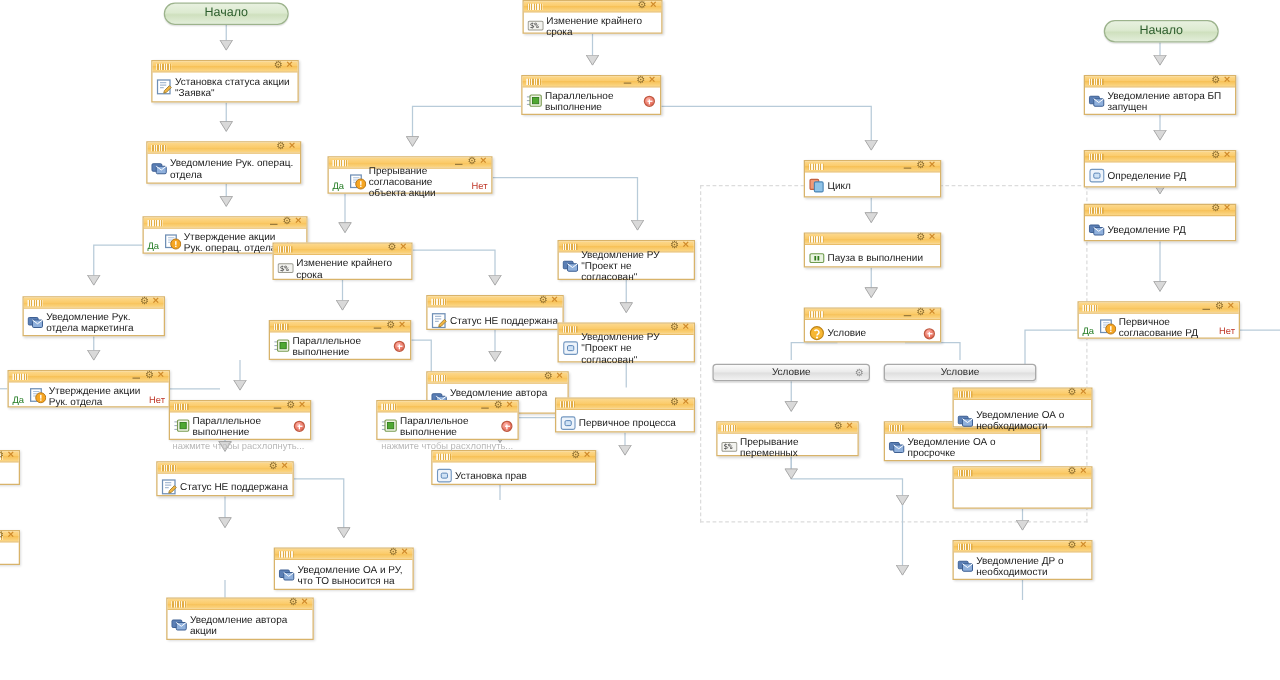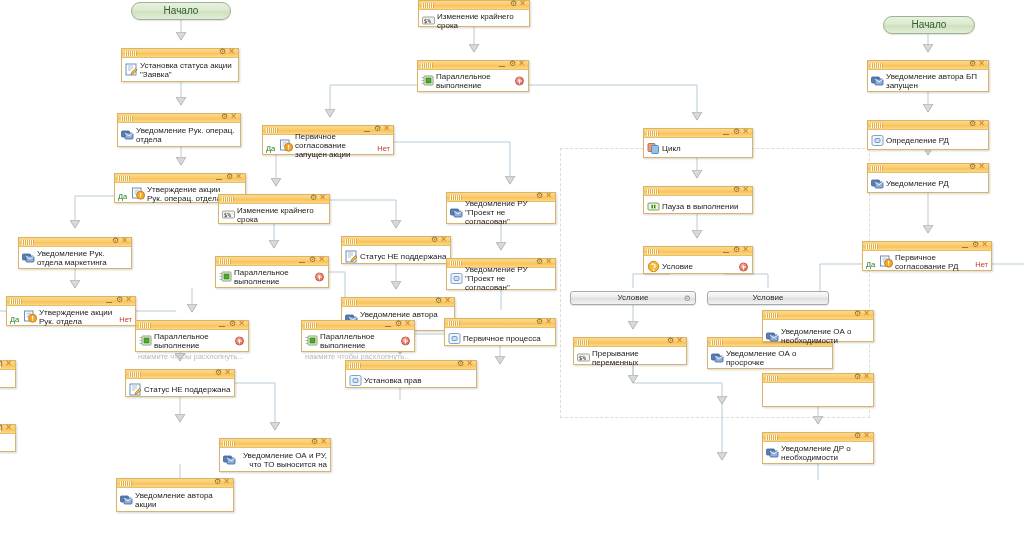--- a/index.html
+++ b/index.html
@@ -425,21 +425,21 @@
           <span class="ic">
             <svg width="13" height="13" viewBox="0 0 13 13">
               <rect x="1" y="1" width="10" height="11" fill="#fff" stroke="#6f8fb5" stroke-width="1"></rect>
               <path d="M3 3h5M3 5h5M3 7h3" stroke="#a9bcd4" stroke-width="1"></path>
               <path d="M6.5 9.5 L10.5 5.5 L12 7 L8 11 L6 11.5 Z" fill="#f2b542" stroke="#9a7a2e" stroke-width=".7"></path>
             </svg>
           </span>
           <span class="nlabel">Статус НЕ поддержана</span>
         </div>
       </div>
-      <div class="node" style="left: 116px; top: 430px; width: 118px; height: 34px; margin-top: 48px;">
+      <div class="node" style="left: 133px; top: 430px; width: 118px; height: 34px; margin-top: 48px;">
         <div class="hdr">
           <span class="grip"></span>
           <span class="hdrbtns">
             <span class="hb hb-gear"></span>
             <span class="hb hb-close"></span>
           </span>
         </div>
         <div class="body" style="height: 24px;">
           <span class="ic">
             <svg width="13" height="13" viewBox="0 0 13 13">
@@ -452,21 +452,21 @@
         </div>
       </div>
       <div class="node" style="left: 219px; top: 438px; width: 112px; height: 34px;">
         <div class="hdr">
           <span class="grip"></span>
           <span class="hdrbtns">
             <span class="hb hb-gear"></span>
             <span class="hb hb-close"></span>
           </span>
         </div>
-        <div class="body" style="height: 24px; text-align: right;">
+        <div class="body" style="height: 24px;">
           <span class="ic">
             <svg width="13" height="13" viewBox="0 0 13 13">
               <rect x="0.5" y="3" width="8" height="6" rx="1" fill="#5b7fb5" stroke="#3d5f92" stroke-width=".8"></rect>
               <rect x="4" y="5" width="8" height="6" rx="1" fill="#8fb0dc" stroke="#3d5f92" stroke-width=".8"></rect>
               <path d="M4 5 L8 8 L12 5" fill="none" stroke="#ffffff" stroke-width=".8"></path>
             </svg>
           </span>
           <span class="nlabel">Уведомление ОА и РУ, что ТО выносится на</span>
         </div>
       </div>
@@ -523,21 +523,21 @@
           <span class="no">Нет</span>
           <span class="ic">
             <svg width="13" height="13" viewBox="0 0 13 13">
               <rect x="0.5" y="1" width="8.5" height="10" fill="#fff" stroke="#6f8fb5" stroke-width="1"></rect>
               <path d="M2.5 3.2h5M2.5 5h5M2.5 6.8h3" stroke="#aac0da" stroke-width=".9"></path>
               <circle cx="8.6" cy="8.2" r="4" fill="#f6a623" stroke="#b8781a" stroke-width=".8"></circle>
               <rect x="8.1" y="5.9" width="1.1" height="3" fill="#fff"></rect>
               <rect x="8.1" y="9.5" width="1.1" height="1.1" fill="#fff"></rect>
             </svg>
           </span>
-          <span class="nlabel">Первичное согласование запущен акции</span>
+          <span class="nlabel">Прерывание согласование объекта акции</span>
         </div>
       </div>
       <div class="node" style="left: 446px; top: 192px; width: 110px; height: 32px;">
         <div class="hdr">
           <span class="grip"></span>
           <span class="hdrbtns">
             <span class="hb hb-gear"></span>
             <span class="hb hb-close"></span>
           </span>
         </div>

